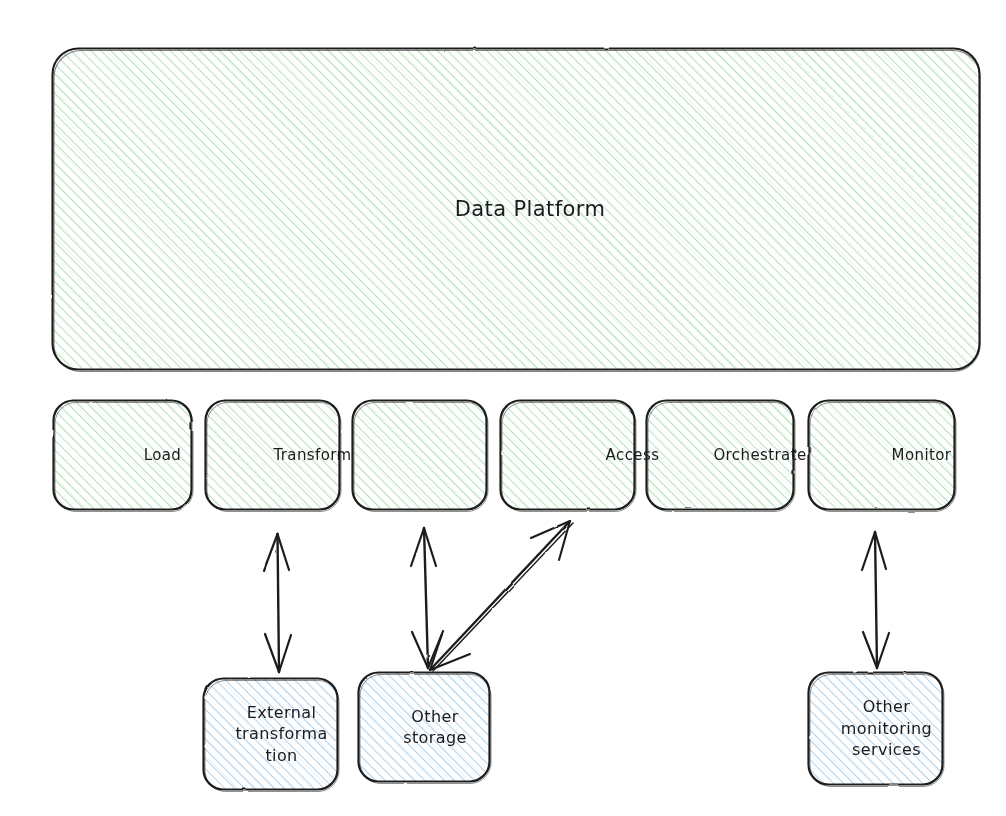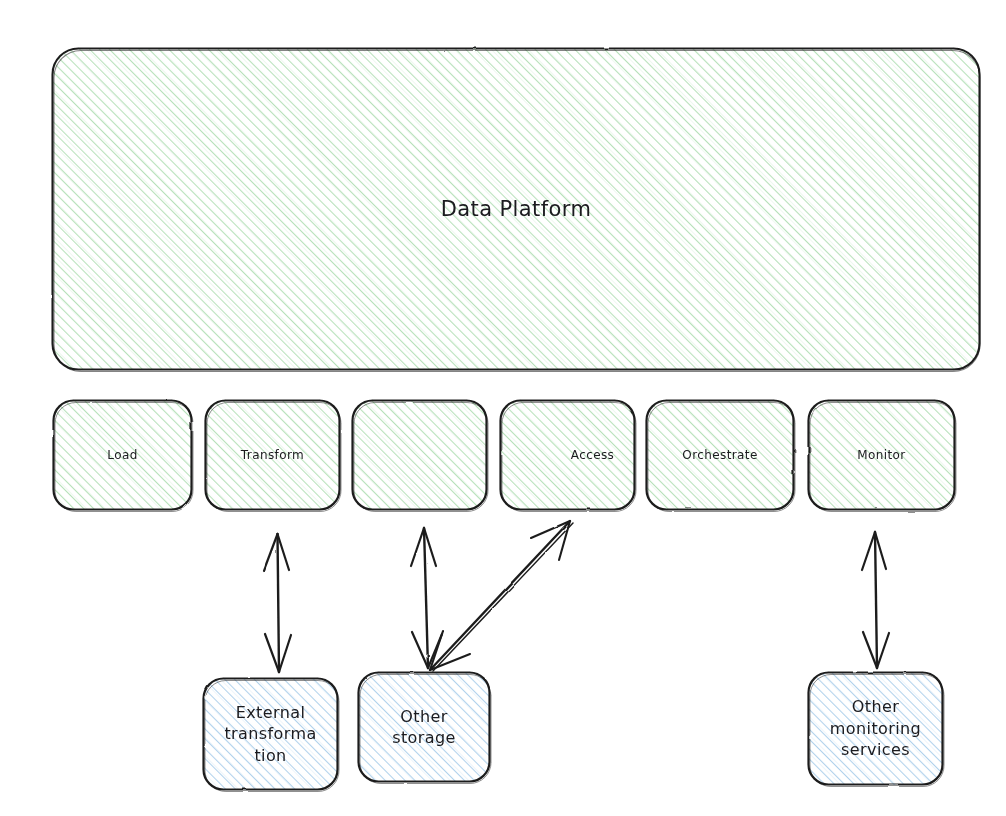--- a/index.html
+++ b/index.html
@@ -33,22 +33,22 @@
     justify-content: center;
     text-align: center;
     color: #1b1b1f;
     font-family: "DejaVu Sans", sans-serif;
     letter-spacing: 0.4px;
     pointer-events: none;
     white-space: pre-line;
     line-height: 1.34;
   }
   .label-platform { font-size: 21px; }
-  .label-stage    { font-size: 12px; }
-  .label-ext      { font-size: 16px; }
+  .label-stage    { font-size: 15px; margin-left: 40px; }
+  .label-ext      { font-size: 16px; margin-left: 11px; }
 </style>
 </head>
 <body>
 
 <div id="canvas">
 
   <svg class="diagram" viewBox="0 0 1006 816">
     <defs>
       <pattern id="hatch-green" width="7" height="7" patternUnits="userSpaceOnUse" patternTransform="rotate(-45)">
         <rect width="7" height="7" fill="#ffffff"></rect>
@@ -191,21 +191,21 @@
     <g>
       <rect x="808" y="672" width="135" height="113" rx="20" ry="20" fill="url(#hatch-blue)"></rect>
       <rect x="808" y="672" width="135" height="113" rx="20" ry="20" fill="url(#hatch-blue2)"></rect>
       <g filter="url(#rough2)">
         <rect x="808.5" y="672.5" width="134" height="112" rx="20" ry="20" fill="none" stroke="#1e1e1e" stroke-width="2.2" stroke-linejoin="round"></rect>
         <rect x="810" y="674.5" width="134" height="112" rx="21" ry="21" fill="none" stroke="#1e1e1e" stroke-width="1" stroke-opacity="0.5" stroke-linejoin="round"></rect>
       </g>
     </g>
   </svg>
 
-  <div class="node-label label-platform" style="left:52px; top:48px; width:928px; height:322px;">Data Platform</div>
+  <div class="node-label label-platform" style="left:66px; top:48px; width:928px; height:322px;">Data Platform</div>
 
   <div class="node-label label-stage" style="left:53px; top:400px; width:139px; height:110px;">Load</div>
   <div class="node-label label-stage" style="left:205px; top:400px; width:135px; height:110px;text-align:right;">Transform</div>
   <div class="node-label label-stage" style="left:500px; top:400px; width:135px; height:110px;padding-left:25px;">Access</div>
   <div class="node-label label-stage" style="left:646px; top:400px; width:148px; height:110px;text-align:center;">Orchestrate</div>
   <div class="node-label label-stage" style="left:808px; top:400px; width:147px; height:110px;">Monitor</div>
 
   <div class="node-label label-ext" style="left:203px; top:678px; width:135px; height:112px;">External
 transforma
 tion</div>

